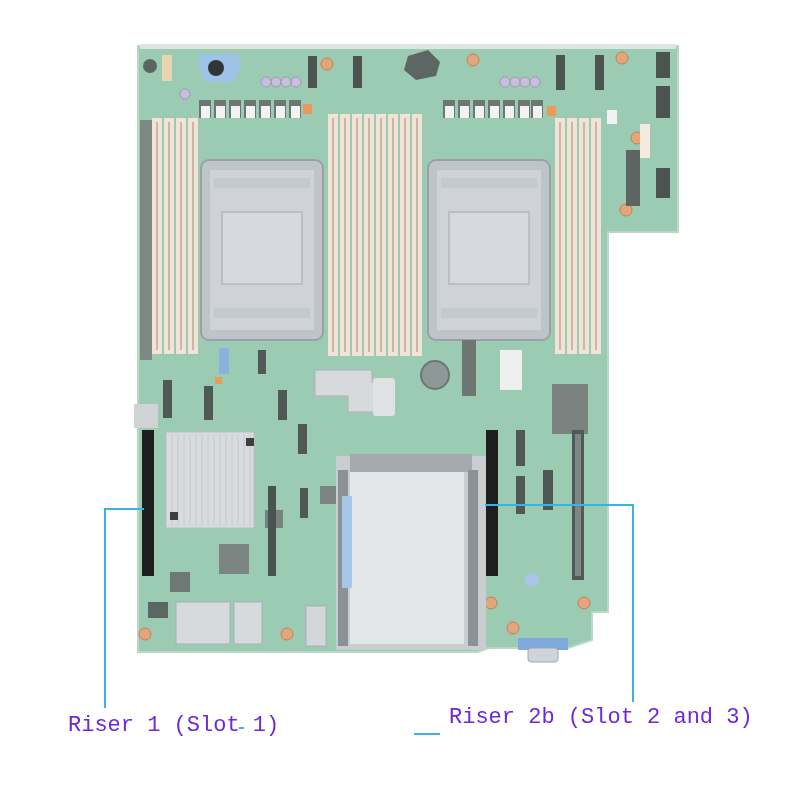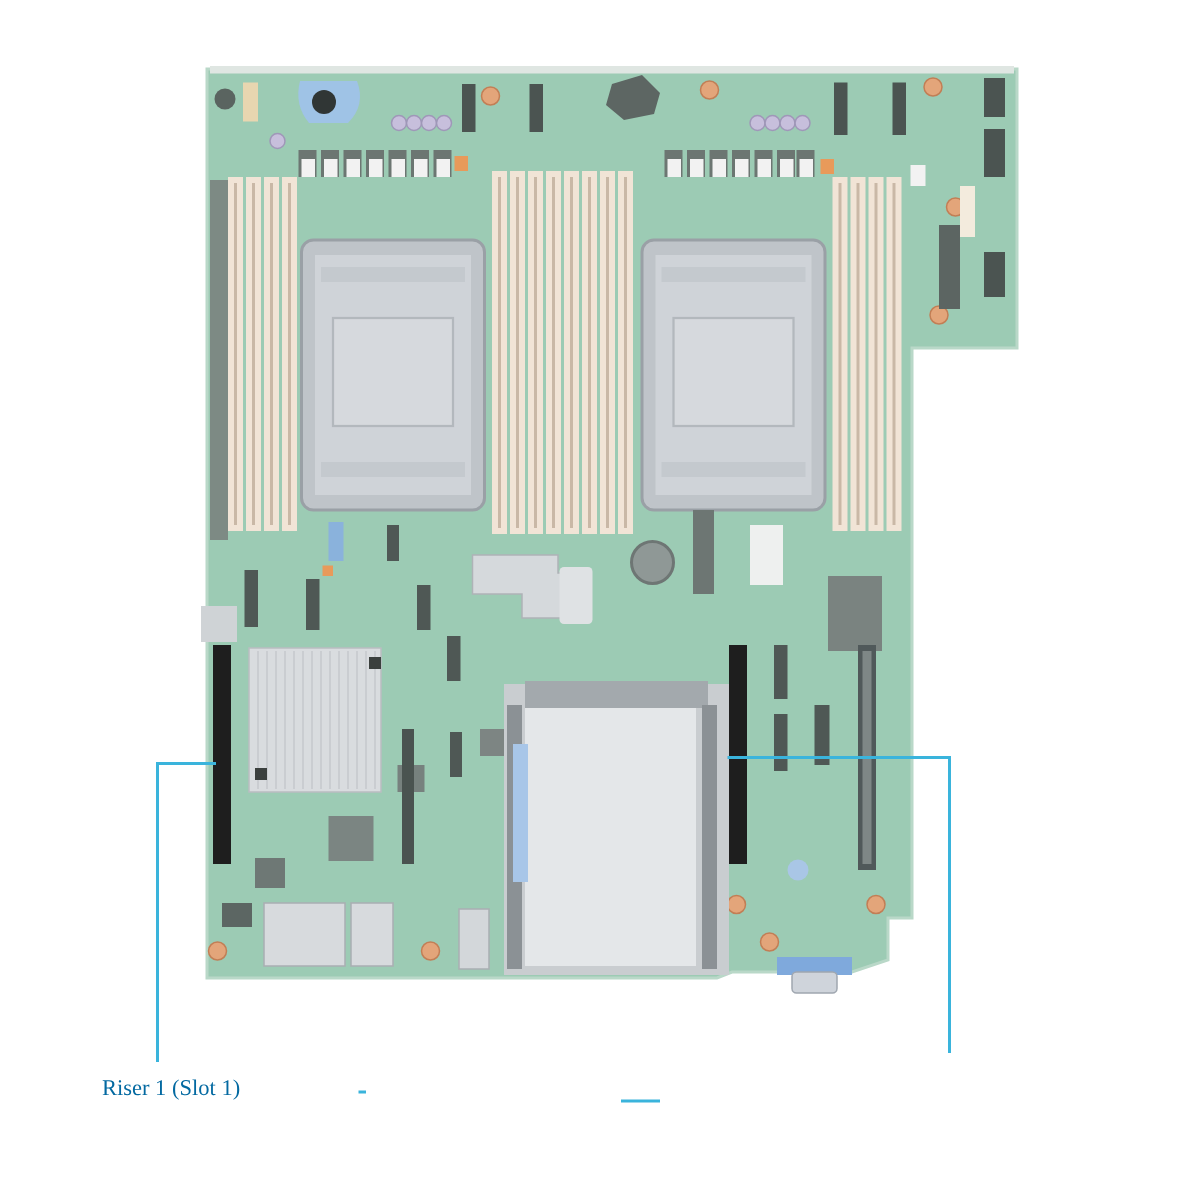--- a/index.html
+++ b/index.html
@@ -1,18 +1,18 @@
 <!DOCTYPE html>
 <html><head>
   <meta charset="utf-8">
   <style>
     html, body { margin: 0; padding: 0; background: #ffffff; }
     body { width: 800px; height: 800px; position: relative; overflow: hidden; font-family: "Liberation Sans", sans-serif; }
     .board { position: absolute; left: 0; top: 0; width: 800px; height: 800px; }
-    .label { position: absolute; font-family: Liberation Serif, serif; font-size: 15px; color: #0369a1; line-height: 24px; white-space: nowrap; }
+    .label { position: absolute; font-family: Liberation Mono, monospace; font-size: 22px; color: #6d28d9; line-height: 24px; white-space: nowrap; }
     #label-riser1 { left: 68px; top: 714px; }
     #label-riser2 { left: 449px; top: 706px; }
     .callout { position: absolute; background: #3ab4dc; }
   </style>
 </head>
 <body>
 
 <svg class="board" viewBox="0 0 800 800" xmlns="http://www.w3.org/2000/svg">
 
   <path d="M138 46 L678 46 L678 232 L608 232 L608 612 L592 612 L592 640 L568 648 L488 648 L478 652 L138 652 Z" fill="#9ccbb4" stroke="#b9d8c8" stroke-width="2"></path>
@@ -238,13 +238,14 @@
 <div class="callout" style="left:239px; top:727px; width:5px; height:2px;"></div>
 
 <div class="callout" style="left:485px; top:504px; width:148px; height:2px;"></div>
 <div class="callout" style="left:632px; top:504px; width:2px; height:198px;"></div>
 <div class="callout" style="left:414px; top:733px; width:26px; height:2px;"></div>
 
 <div class="label" id="label-riser1">
   <span>Riser 1 (Slot 1)</span>
 </div>
 <div class="label" id="label-riser2">
+  <div>Riser 2b (Slot 2 and 3)</div>
 </div>
 
 </body></html>

